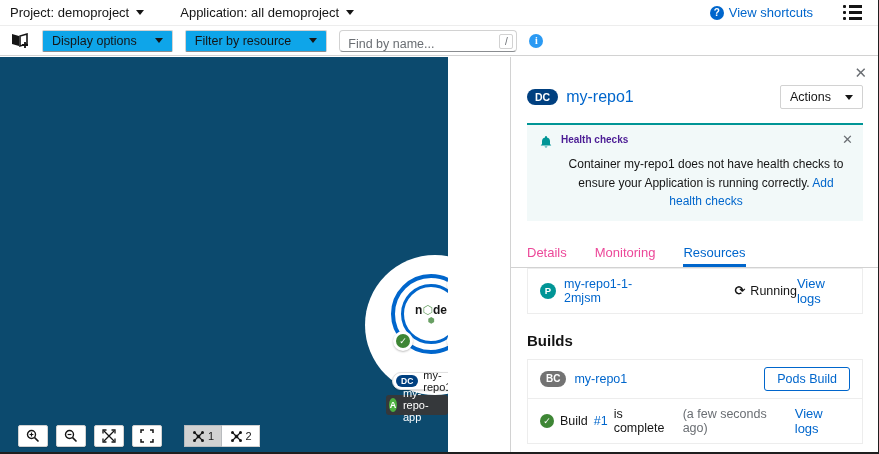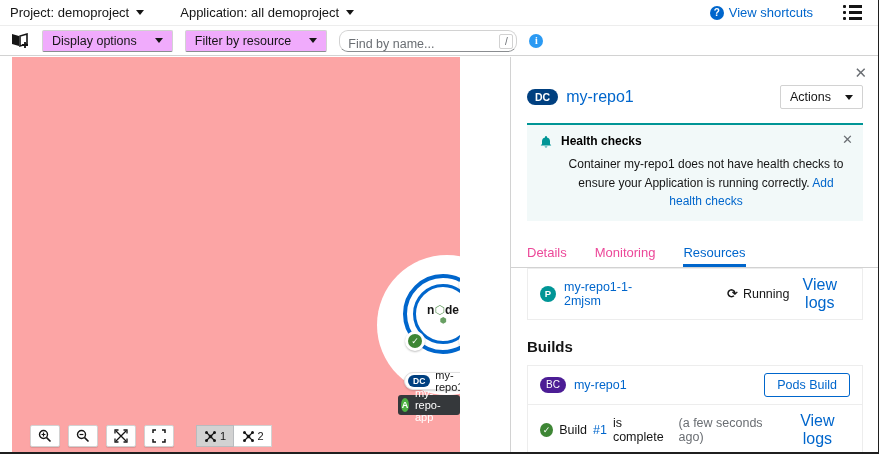--- a/index.html
+++ b/index.html
@@ -19,34 +19,34 @@
            display:flex; align-items:center; justify-content:center; }
   .listview { display:flex; flex-direction:column; gap:3px; cursor:pointer; padding:2px; }
   .listview .row { display:flex; align-items:center; gap:3px; }
   .listview .dot { width:3px; height:3px; background:#151515; border-radius:1px; }
   .listview .bar { width:13px; height:2.5px; background:#151515; }
 
   
   .toolbar { position:absolute; top:26px; left:0; right:0; height:30px; background:#fff;
              border-bottom:1px solid #d2d2d2; display:flex; align-items:center; padding:0 10px; gap:12px; }
   .book-icon { color:#151515; display:flex; align-items:center; cursor:pointer; }
-  .tb-btn { height:22px; background:#f0abfc; border:1px solid #d2d2d2; border-bottom-color:#8a8d90; border-radius:2px;
+  .tb-btn { height:22px; background:#0ea5e9; border:1px solid #d2d2d2; border-bottom-color:#8a8d90; border-radius:2px;
             font-size:12.5px; color:#151515; display:flex; align-items:center; gap:18px; padding:0 9px; cursor:pointer; }
   .tb-btn .caret { border-top-color:#151515; }
   .find-wrap { position:relative; display:flex; align-items:center; }
-  .find-input { width:178px; height:22px; border:1px solid #d2d2d2; border-bottom-color:#8a8d90; border-radius:9px;
+  .find-input { width:178px; height:22px; border:1px solid #d2d2d2; border-bottom-color:#8a8d90; border-radius:4px;
                 font-size:12.5px; padding:6px 26px 0 8px; color:#151515; font-family:inherit; }
   .find-input::placeholder { color:#6a6e73; }
   .slash-key { position:absolute; right:4px; top:4px; width:14px; height:15px; border:1px solid #d2d2d2; border-radius:2px;
                font-size:10px; color:#6a6e73; display:flex; align-items:center; justify-content:center; background:#fff; }
   .info-icon { width:14px; height:14px; border-radius:50%; background:#2b9af3; color:#fff; font-size:10px; font-weight:bold;
                font-family:"Liberation Serif",serif; display:flex; align-items:center; justify-content:center; cursor:pointer; }
 
   
-  .canvas { position:absolute; top:57px; left:12px; width:448px; height:397px; background:#fca5a5; overflow:hidden; }
+  .canvas { position:absolute; top:57px; left:0; width:448px; height:397px; background:#0c4a6e; overflow:hidden; }
   .app-circle { position:absolute; left:365px; top:198px; width:140px; height:140px; background:#fff; border-radius:50%; }
   .sel-ring { position:absolute; left:391px; top:217px; width:80px; height:80px; border-radius:50%; border:4px solid #0066cc; background:#fff; cursor:pointer; }
   .node-circle { position:absolute; left:401px; top:227px; width:60px; height:60px; border-radius:50%; border:3px solid #0066cc;
                  background:#fff; display:flex; flex-direction:column; align-items:center; justify-content:center; cursor:pointer; }
   .node-word { font-size:12px; font-weight:bold; color:#151515; letter-spacing:0; line-height:1; }
   .node-word .hex { color:#689f63; font-weight:bold; }
   .node-subhex { font-size:8px; color:#689f63; line-height:1; margin-top:1px; }
   .decorator { position:absolute; width:20px; height:20px; background:#fff; border-radius:50%;
                box-shadow:0 1px 2px rgba(0,0,0,.25); display:flex; align-items:center; justify-content:center; cursor:pointer; }
   .deco-url { left:447px; top:218px; }
@@ -85,40 +85,40 @@
            border-left:1px solid #d2d2d2; overflow:hidden; }
   .panel-close { position:absolute; top:8px; right:12px; font-size:15px; color:#6a6e73; cursor:pointer; line-height:1; }
   .panel-head { display:flex; align-items:center; padding:28px 16px 0 16px; }
   .badge-dc { background:#004080; color:#fff; font-size:10.5px; font-weight:bold; border-radius:10px; padding:3px 8px; line-height:1; }
   .panel-title { color:#0066cc; font-size:16px; margin-left:8px; cursor:pointer; }
   .actions-btn { margin-left:auto; height:24px; background:#fff; border:1px solid #d2d2d2; border-radius:2px;
                  font-size:12.5px; color:#151515; display:flex; align-items:center; gap:14px; padding:0 9px; cursor:pointer; }
   .alert { margin:14px 16px 0 16px; background:#f2f9f9; border-top:2px solid #009596; padding:9px 12px 10px 12px; position:relative; }
   .alert-titlerow { display:flex; align-items:flex-start; gap:8px; }
   .bell { color:#009596; flex:none; margin-top:1px; }
-  .alert-title { font-size:12px; font-weight:bold; color:#000000; }
+  .alert-title { font-size:10px; font-weight:bold; color:#4c1d95; }
   .alert-close { position:absolute; top:8px; right:10px; color:#6a6e73; font-size:13px; cursor:pointer; line-height:1; }
   .alert-body { font-size:12px; color:#151515; line-height:1.55; margin:6px 0 0 22px;text-align:center; }
   .alert-link { color:#0066cc; cursor:pointer; }
   .tabs { display:flex; gap:28px; padding:0 16px; margin-top:18px; border-bottom:1px solid #d2d2d2; }
   .tab { font-size:13px; color:#ec4899; padding:6px 0 7px; cursor:pointer; }
   .tab.active { color:#0066cc; border-bottom:3px solid #0066cc; padding-bottom:4px; }
   .panel-body { padding:0 16px; }
   .sec-head { font-size:15px; font-weight:bold; color:#151515; margin:18px 0 10px; }
   .res-box { border:1px solid #ededed; }
   .res-row { display:flex; align-items:center; padding:7px 12px; min-height:30px; }
   .res-row + .res-row { border-top:1px solid #ededed; }
   .circ-badge { width:16px; height:16px; border-radius:50%; color:#fff; font-size:9.5px; font-weight:bold;
                 display:flex; align-items:center; justify-content:center; flex:none; }
   .badge-p { background:#009596; }
-  .badge-bc { background:#4c1d95; color:#fff; font-size:10px; font-weight:normal; border-radius:9px; padding:3px 6px; line-height:1; flex:none; }
+  .badge-bc { background:#737373; color:#fff; font-size:10px; font-weight:bold; border-radius:9px; padding:3px 6px; line-height:1; flex:none; }
   .res-link { color:#0066cc; font-size:12.5px; margin-left:8px; cursor:pointer; }
   .pod-status { display:flex; align-items:center; gap:5px; font-size:12.5px; color:#151515; margin-left:70px; }
   .sync { font-size:13px; font-weight:bold; }
-  .row-action { margin-left:auto; color:#0066cc; font-size:16px; cursor:pointer;text-align:center; }
+  .row-action { margin-left:auto; color:#0066cc; font-size:13px; cursor:pointer; }
   .start-build { margin-left:auto; background:#fff; border:1px solid #0066cc; border-radius:3px; color:#0066cc;
                  font-size:12.5px; padding:4px 12px; cursor:pointer; font-family:inherit; }
   .build-status { display:flex; align-items:center; gap:6px; font-size:12.5px; color:#151515; }
   .muted { color:#6a6e73; }
   .blue { color:#0066cc; cursor:pointer; }
   svg { display:block; }
 </style>
 </head>
 <body>
 

